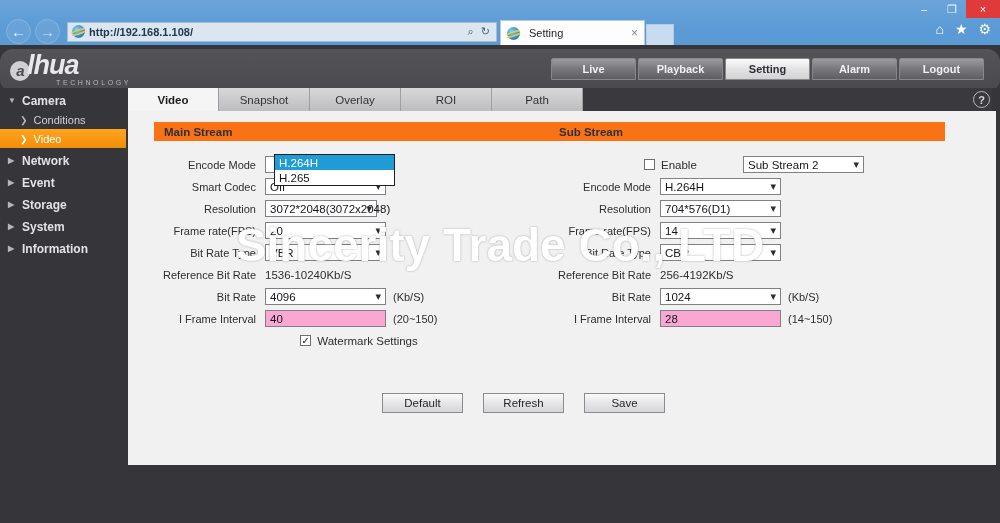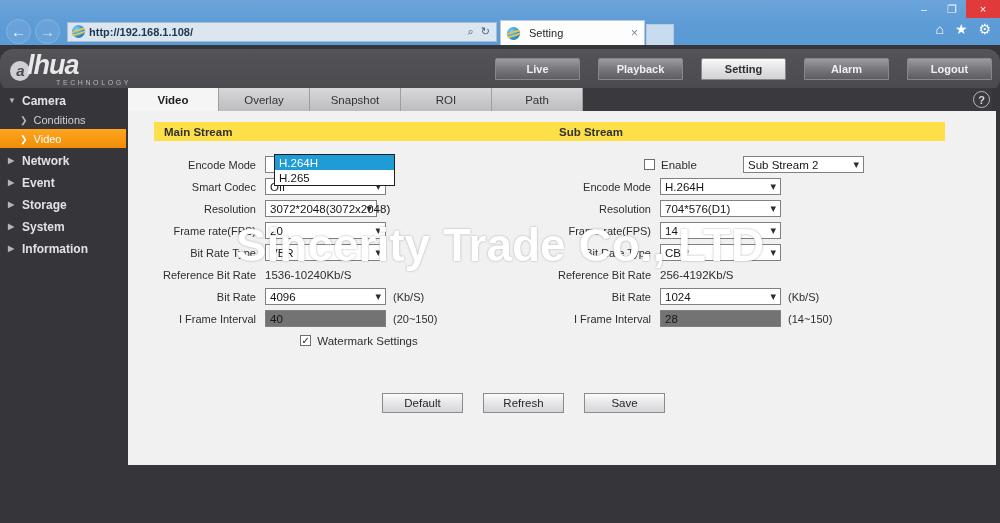--- a/index.html
+++ b/index.html
@@ -122,22 +122,22 @@
     width: 20px; height: 20px; border-radius: 50%;
     background: #cfcfd4; color: #4c4c50;
     font-size: 15px; text-align: center; line-height: 20px;
     font-style: italic; margin-right: -3px; vertical-align: -2px;
   }
   .logo-sub {
     font-size: 7px; letter-spacing: 2.6px; color: #b6b6bb;
     margin-left: 46px; margin-top: -2px;
   }
   .topnav {
-    position: absolute; right: 8px; top: 58px;
-    display: flex; gap: 18px;
+    position: absolute; right: 16px; top: 58px;
+    display: flex; gap: 2px;
   }
   .topnav-item {
     width: 85px; height: 22px;
     background: linear-gradient(to bottom, #9b9ba0 0%, #77777c 50%, #5d5d62 100%);
     border: 1px solid #87878c;
     border-radius: 2px 2px 0 0;
     color: #f0f0f2; font-size: 11px; font-weight: bold;
     display: flex; align-items: center; justify-content: center;
     box-sizing: border-box;
   }
@@ -205,21 +205,21 @@
     width: 864px; height: 354px;
     background: #f1f1f1;
     border-left: 4px solid #f1f1f1;
   }
   .col {
     position: absolute; top: 11px;
   }
   .col.left { left: 22px; width: 396px; }
   .col.right { left: 417px; width: 396px; }
   .panel-title {
-    height: 19px; background: #fde047;
+    height: 19px; background: #f97316;
     display: flex; align-items: center;
     padding-left: 10px; box-sizing: border-box;
     font-size: 11.5px; font-weight: bold; color: #303033;
   }
   .form { margin-top: 13px; position: relative; }
   .row {
     display: flex; align-items: center;
     height: 21px; margin-bottom: 1px;
   }
   .row .lbl {
@@ -236,21 +236,21 @@
     display: flex; align-items: center;
     padding-left: 4px; box-sizing: border-box;
     position: relative;
     flex: none;
   }
   .ctl.select::after {
     content: "\25BE";
     position: absolute; right: 4px; top: 0;
     font-size: 11px; color: #2c2c30; line-height: 15px;
   }
-  .ctl.txt { background: #737373; }
+  .ctl.txt { background: #f9a8d4; }
   .unit { font-size: 11px; color: #2e2e31; margin-left: 7px; white-space: nowrap; }
   .plain { font-size: 11.5px; color: #2e2e31; }
   .cb {
     width: 11px; height: 11px;
     border: 1px solid #6d6d72; background: #fff;
     margin-right: 6px; flex: none;
     display: flex; align-items: center; justify-content: center;
     font-size: 10px; color: #17171a; line-height: 1;
     box-sizing: border-box;
   }
@@ -404,22 +404,22 @@
       <span class="tri">▶</span>
       <span>Information</span>
     </div>
   </div>
 
   <div class="content"></div>
   <div class="content-edge-right"></div>
 
   <div class="tabbar">
     <div class="ctab active">Video</div>
+    <div class="ctab">Snapshot</div>
     <div class="ctab">Overlay</div>
-    <div class="ctab">Snapshot</div>
     <div class="ctab">ROI</div>
     <div class="ctab">Path</div>
   </div>
   <div class="help-icon">?</div>
 
   <div class="panel-body">
 
     <div class="col left">
       <div class="panel-title">Main Stream</div>
       <div class="form">

